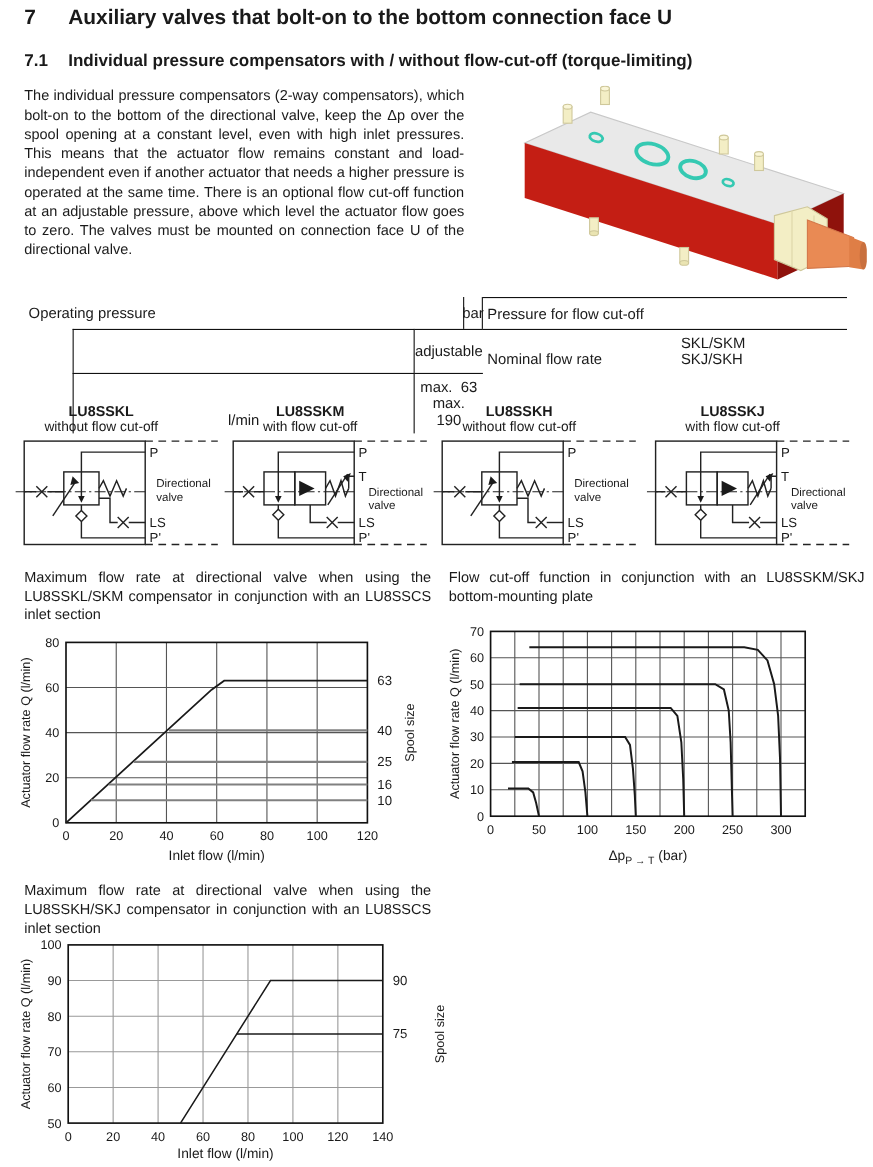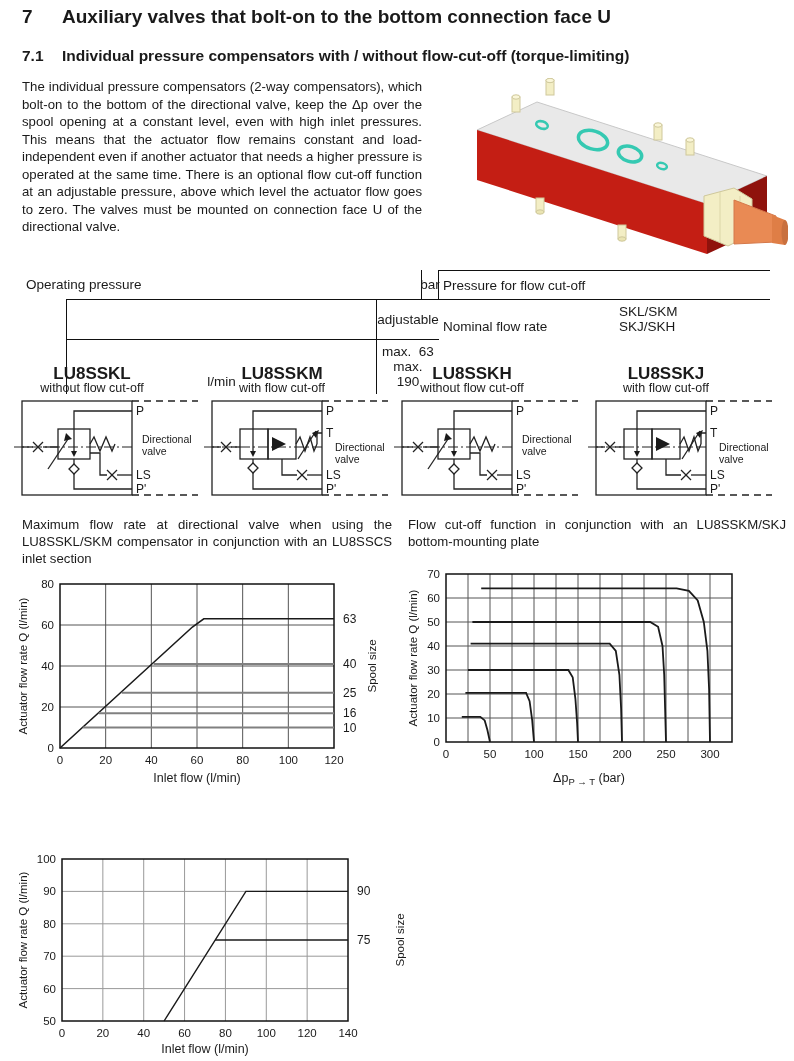--- a/index.html
+++ b/index.html
@@ -16,21 +16,21 @@
               grid-template-columns:355px 62px 1fr;font-size:13.5px;}
   .cell{padding:5px 4px;display:flex;align-items:center;min-height:18px;}
   .c-unit{justify-content:center;border-left:1.4px solid #111;border-right:1.4px solid #111;margin-left:44px;}
   .c-value{justify-content:center;text-align:center;white-space:pre-wrap;}
   .rt{border-top:1.4px solid #111;}
   .row3{align-items:flex-end;padding-top:4px;}
   .lbl-main{display:inline-block;width:176px;}
   .lbl-sub{white-space:pre-wrap;}
   
   .diag{position:absolute;top:366px;width:190px;text-align:center;}
-  .diag .dt{font-size:17px;font-weight:bold;line-height:15px;padding-right:34px;}
+  .diag .dt{font-size:13px;font-weight:bold;line-height:15px;padding-right:34px;}
   .diag .ds{font-size:12.5px;line-height:14px;padding-right:34px;text-align:center;}
   .diag svg{display:block;margin-top:2px;}
   .schem .ln{stroke:#222;stroke-width:1.3;fill:none;}
   .schem .dash{stroke:#222;stroke-width:1.3;stroke-dasharray:7 5;}
   .schem .dashdot{stroke:#222;stroke-width:1;stroke-dasharray:10 3 2 3;}
   .schem text{font-family:"Liberation Sans",sans-serif;fill:#1a1a1a;}
   .schem .port{font-size:12px;}
   .schem .small{font-size:10.5px;}
   .hfr{position:absolute;top:486px;left:498px;width:230px;font-size:13.5px;}
   .cap{position:absolute;font-size:13.2px;line-height:1.3;text-align:justify;}
@@ -254,20 +254,21 @@
       <text class="port" x="122" y="82">LS</text>
       <text class="port" x="122" y="96">P'</text>
       <text class="small" x="131" y="54">Directional</text>
       <text class="small" x="131" y="66">valve</text>
     </svg>
   </div>
 
 
   <div class="cap" id="cap1">Maximum flow rate at directional valve when using the LU8SSKL/SKM compensator in conjunction with an LU8SSCS inlet section</div>
   <div class="cap" id="cap2">Flow cut-off function in conjunction with an LU8SSKM/SKJ bottom-mounting plate</div>
+  <div class="cap" id="cap3">Maximum flow rate at directional valve when using the LU8SSKH/SKJ compensator in conjunction with an LU8SSCS inlet section</div>
 
   <svg class="chart-svg" id="chart1" width="372" height="216">
       <line x1="91.66666666666666" y1="10" x2="91.66666666666666" y2="174" stroke="#555" stroke-width="1"></line>
       <line x1="137.33333333333331" y1="10" x2="137.33333333333331" y2="174" stroke="#555" stroke-width="1"></line>
       <line x1="183" y1="10" x2="183" y2="174" stroke="#555" stroke-width="1"></line>
       <line x1="228.66666666666666" y1="10" x2="228.66666666666666" y2="174" stroke="#555" stroke-width="1"></line>
       <line x1="274.33333333333337" y1="10" x2="274.33333333333337" y2="174" stroke="#555" stroke-width="1"></line>
       <line x1="46" y1="133" x2="320" y2="133" stroke="#555" stroke-width="1"></line>
       <line x1="46" y1="92" x2="320" y2="92" stroke="#555" stroke-width="1"></line>
       <line x1="46" y1="51" x2="320" y2="51" stroke="#555" stroke-width="1"></line>

